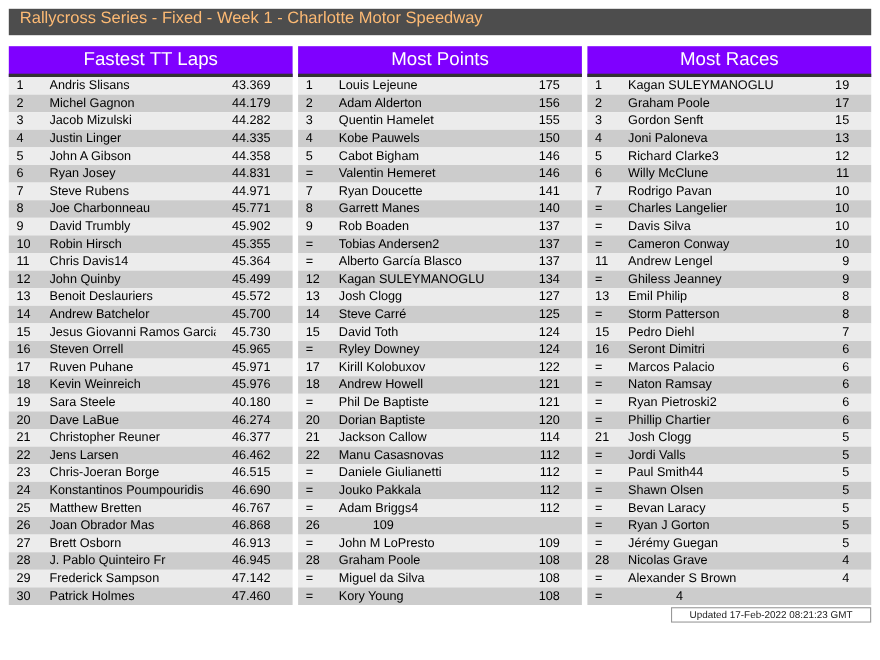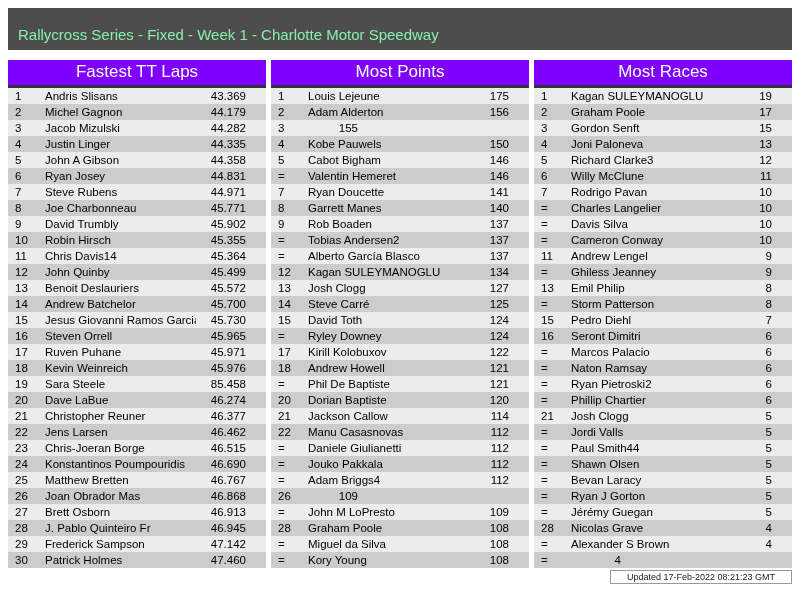--- a/index.html
+++ b/index.html
@@ -14,23 +14,23 @@
   body{
     width:800px;height:600px;
     background:#ffffff;
     font-family:"Liberation Sans","DejaVu Sans",sans-serif;
     color:#000;
     overflow:hidden;
   }
   .page{padding:8px;}
   .title-bar{
     background:var(--titlebar);
-    color:#86efac;
+    color:#fdba74;
     font-size:15px;
-    padding:18px 10px 7px 10px;
+    padding:0 10px 7px 10px;
     margin-bottom:10px;
   }
   .boards{
     display:flex;
     gap:5px;
   }
   .board{
     flex:1 1 0;
     min-width:0;
   }
@@ -194,21 +194,21 @@
 
   <div class="row">
     <span class="cell-rank">18</span>
     <span class="cell-name">Kevin Weinreich</span>
     <span class="cell-value">45.976</span>
   </div>
 
   <div class="row">
     <span class="cell-rank">19</span>
     <span class="cell-name">Sara Steele</span>
-    <span class="cell-value">85.458</span>
+    <span class="cell-value">40.180</span>
   </div>
 
   <div class="row">
     <span class="cell-rank">20</span>
     <span class="cell-name">Dave LaBue</span>
     <span class="cell-value">46.274</span>
   </div>
 
   <div class="row">
     <span class="cell-rank">21</span>
@@ -282,20 +282,21 @@
   </div>
 
   <div class="row">
     <span class="cell-rank">2</span>
     <span class="cell-name">Adam Alderton</span>
     <span class="cell-value">156</span>
   </div>
 
   <div class="row">
     <span class="cell-rank">3</span>
+    <span class="cell-name">Quentin Hamelet</span>
     <span class="cell-value">155</span>
   </div>
 
   <div class="row">
     <span class="cell-rank">4</span>
     <span class="cell-name">Kobe Pauwels</span>
     <span class="cell-value">150</span>
   </div>
 
   <div class="row">

